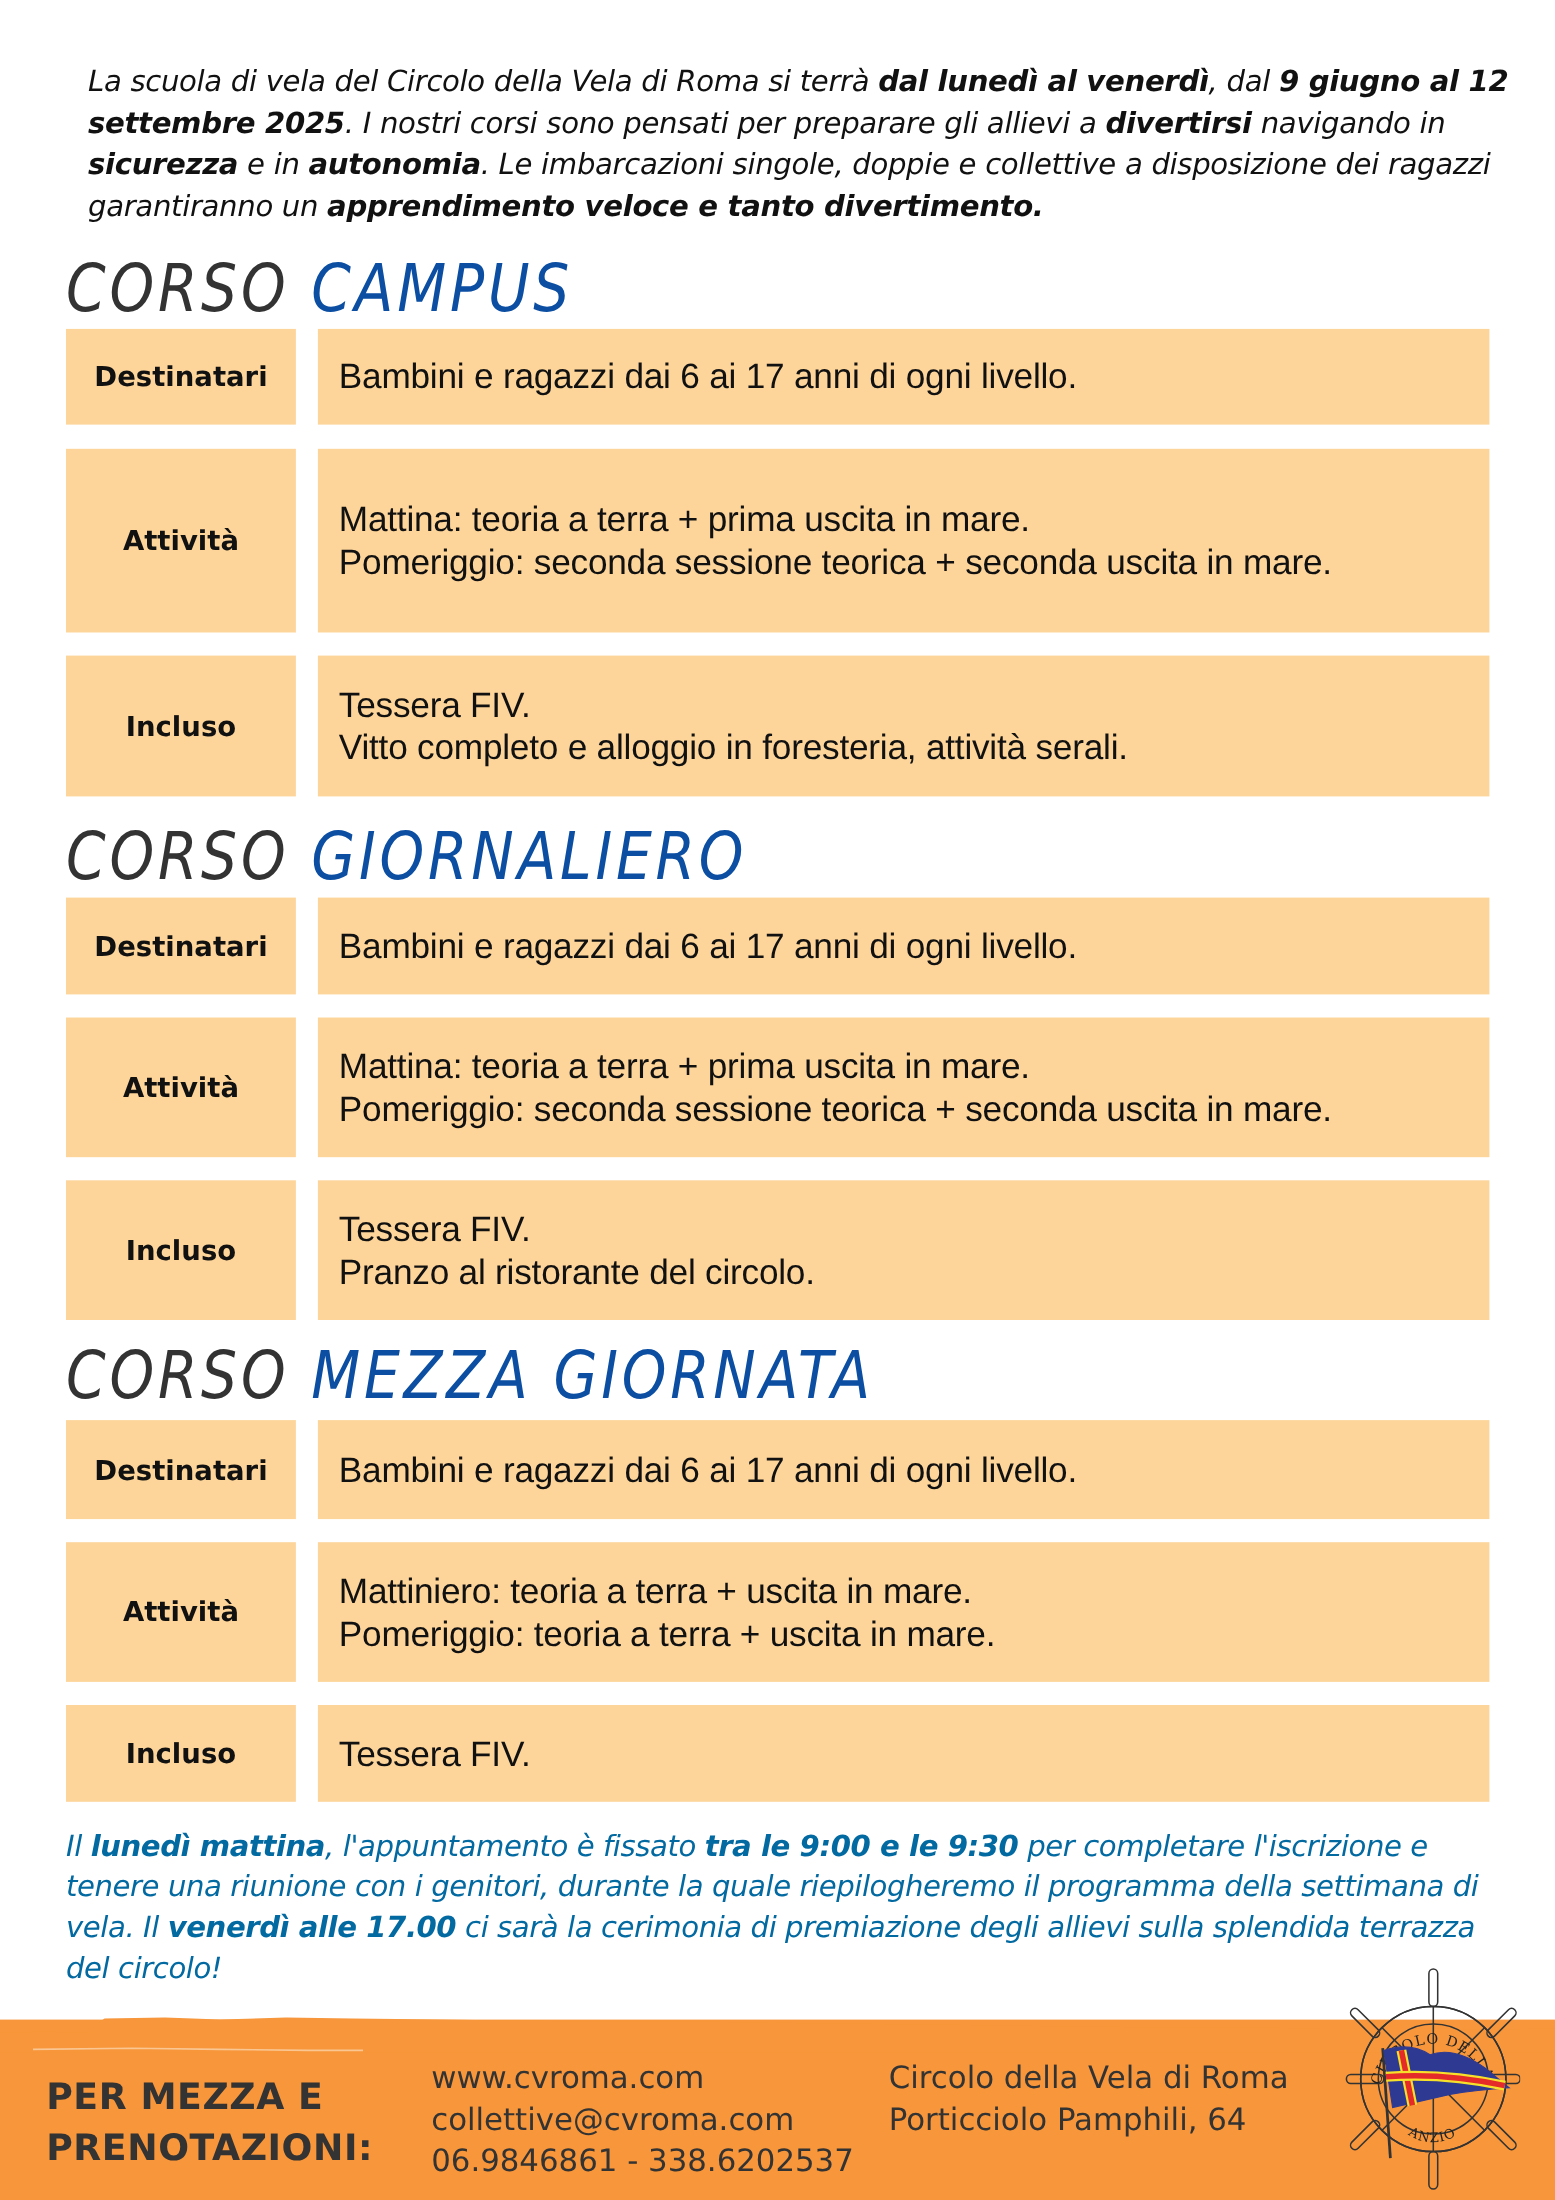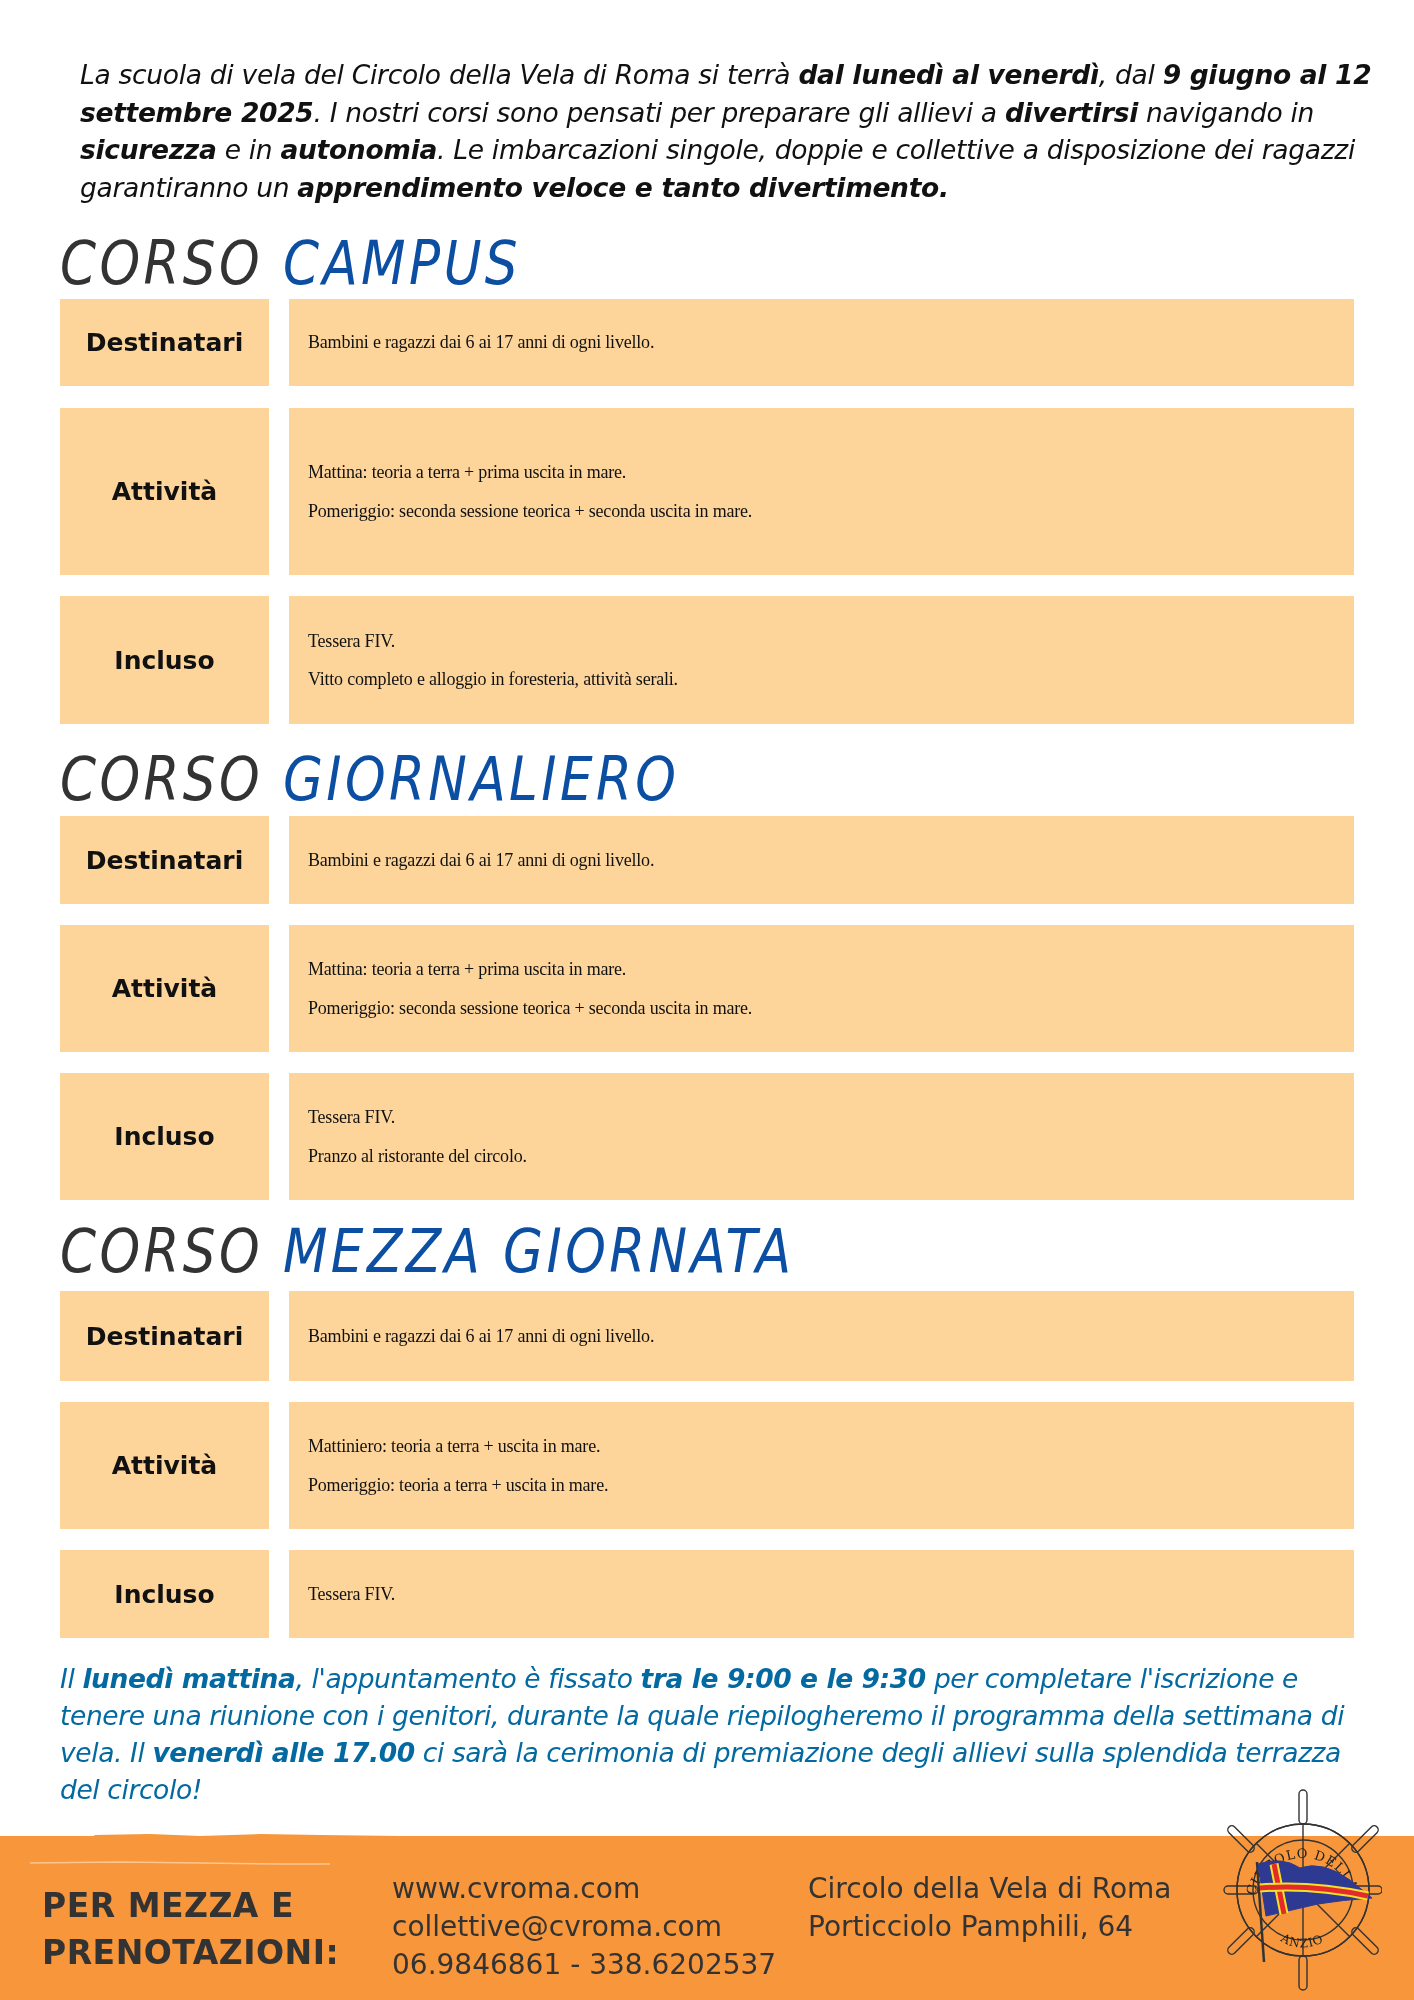--- a/index.html
+++ b/index.html
@@ -26,21 +26,21 @@
   .row { position: absolute; left: 60px; width: 1294px; }
   .row .label {
     position: absolute; left: 0; top: 0; bottom: 0; width: 209px;
     background: #fdd59a; display: flex; align-items: center; justify-content: center;
     font-family: "DejaVu Sans", sans-serif; font-weight: bold; font-size: 25px; color: #111;
   }
   .row .value {
     position: absolute; left: 229px; right: 0; top: 0; bottom: 0;
     background: #fdd59a; display: flex; flex-direction: column; justify-content: center;
     padding-left: 19px;
-    font-family: Liberation Serif, serif; font-size: 18px; line-height: 38.5px; color: #111;
+    font-family: Liberation Sans, sans-serif; font-size: 32px; line-height: 38.5px; color: #111;
     letter-spacing: -0.2px;
   }
   .row .value span { display: block; white-space: nowrap; }
 
   .closing {
     position: absolute; left: 60px; top: 1660px; width: 1300px;
     font-family: "DejaVu Sans", sans-serif; font-style: italic;
     font-size: 26.5px; line-height: 37px; color: #0369a1; letter-spacing: -0.4px;
   }
   .closing b { font-weight: bold; }

